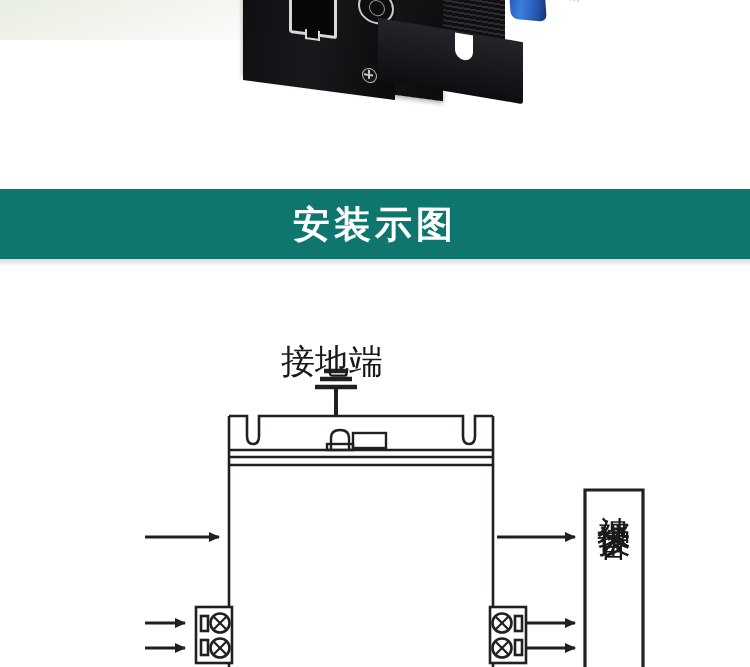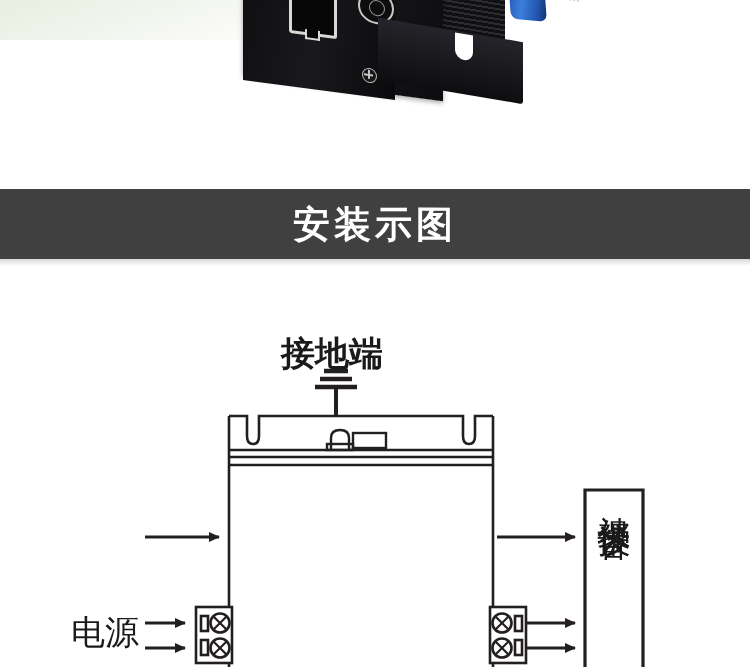--- a/index.html
+++ b/index.html
@@ -151,21 +151,21 @@
     background:
       repeating-linear-gradient(to right,#c9c9c9 0 2px, transparent 2px 4px);
     opacity: .75;
   }
 
   
   #section-banner {
     position: absolute;
     left: 0; top: 189px;
     width: 750px; height: 70px;
-    background: #404040;
+    background: #0f766e;
     display: flex;
     align-items: center;
     justify-content: center;
   }
   #section-banner .banner-text {
     color: #ffffff;
     font-size: 37px;
     font-weight: bold;
     letter-spacing: 4px;
     line-height: 1;
@@ -191,21 +191,21 @@
     width: 750px; height: 401px;
   }
   .dlabel {
     position: absolute;
     color: #1a1a1a;
     font-size: 34px;
     line-height: 1;
     white-space: nowrap;
     font-family: "DejaVu Sans", "Liberation Sans", sans-serif;
   }
-  #label-ground   { left: 281px; top: 70px;  letter-spacing: 0px; font-weight: bold; }
+  #label-ground   { left: 281px; top: 78px;  letter-spacing: 0px; }
   #label-signal   { left: 74px;  top: 251px; letter-spacing: 0px; }
   #label-power    { left: 71px;  top: 349px; letter-spacing: 0px; }
   #label-protected {
     left: 595px; top: 224px;
     width: 38px;
     font-size: 33px;
     line-height: 38px;
     writing-mode: vertical-rl;
     text-orientation: upright;
     letter-spacing: 3px;
@@ -312,17 +312,16 @@
       <g stroke-width="3.2">
         <path d="M585,401 L585,224 L643,224 L643,401"></path>
       </g>
 
     </g>
   </svg>
 
   <div class="dlabel" id="label-ground">接地端</div>
 
 
-  <div class="dlabel" id="label-power">电源</div>
 
   <div class="dlabel" id="label-protected">被保护设备</div>
 
 </div>
 
 </body></html>

